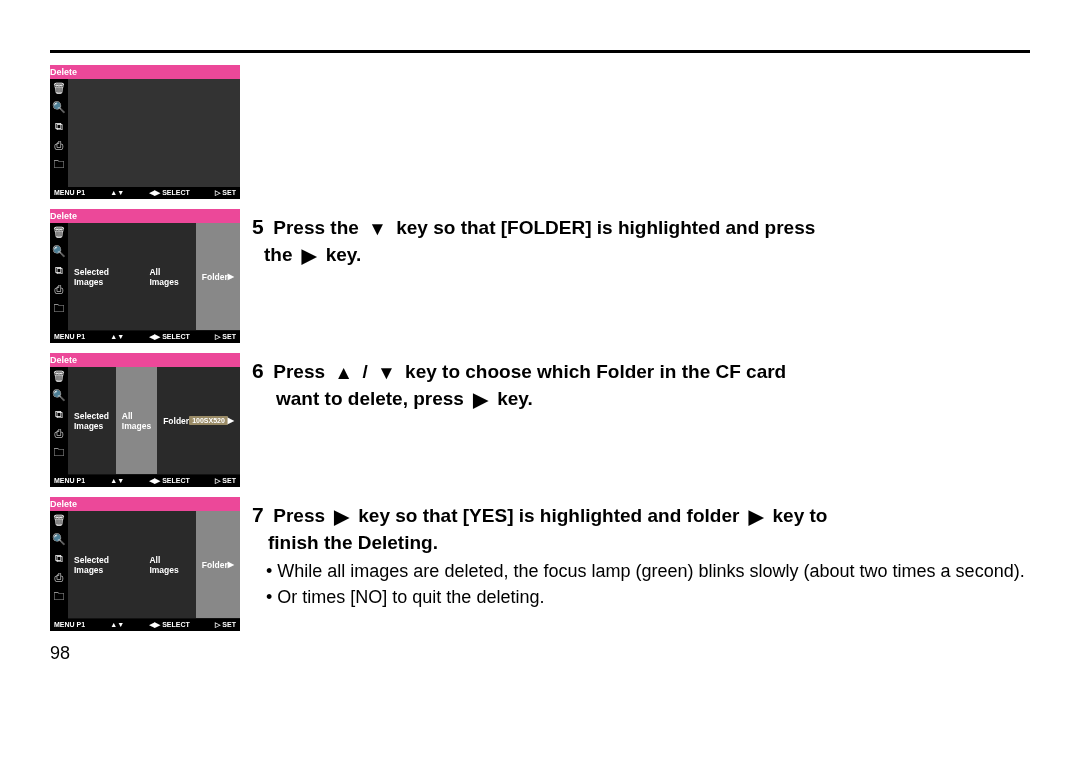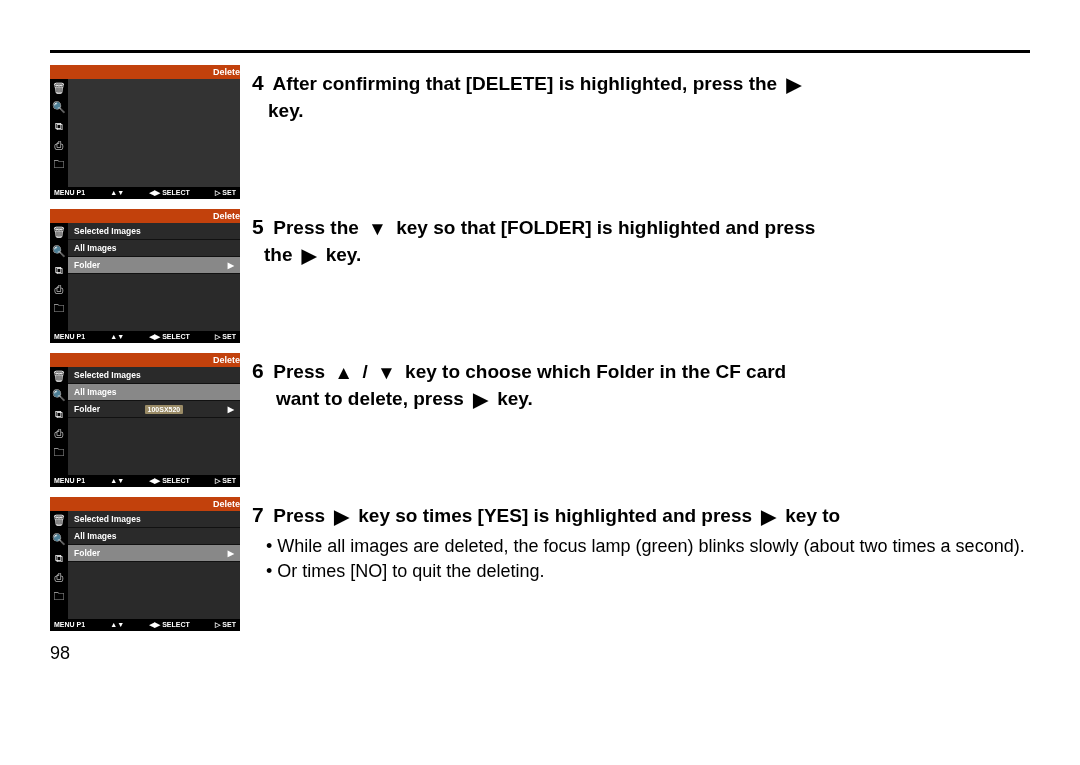--- a/index.html
+++ b/index.html
@@ -11,25 +11,25 @@
   .instr b{font-weight:800}
   .num{font-weight:800;font-size:21px;display:inline-block;width:16px}
   .tri{display:inline-block;vertical-align:-1px;margin:0 4px}
   .bullets{margin:4px 0 0 14px;padding:0;list-style:none;font-size:18px;font-weight:400}
   .bullets li{margin:1px 0}
   .bullets li::before{content:"• ";}
   .pn{font-size:18px;margin-top:16px}
 
   
   .lcd{width:190px;height:130px;background:#fff;box-sizing:border-box}
-  .titlebar{background:#c2410c;color:#fff;font-size:9px;font-weight:700;text-align:right;padding:2px 0}
+  .titlebar{background:#ec4899;color:#fff;font-size:9px;font-weight:700;text-align:left;padding:2px 0}
   .body{display:flex;height:108px;background:#2a2a2a}
   .icons{width:18px;background:#000;display:flex;flex-direction:column;justify-content:flex-start}
   .icons span{display:block;width:18px;height:18px;border-bottom:1px solid #000;color:#fff;font-size:11px;text-align:center;line-height:18px}
-  .menuarea{flex:1;display:flex;flex-direction:column}
+  .menuarea{flex:1;display:flex;}
   .mrow{font-size:8.5px;color:#fff;font-weight:700;padding:3px 6px;display:flex;justify-content:space-between;align-items:center;border-bottom:1px solid #111}
   .mrow.hi{background:#888}
   .mrow .badge{background:#9a8b66;color:#fff;font-size:7px;padding:1px 3px;border-radius:1px}
   .statbar{background:#000;color:#fff;font-size:7px;font-weight:700;display:flex;justify-content:space-between;padding:2px 4px}
   .trimini{font-size:8px}
 </style>
 </head>
 <body>
 
 <div class="page">
@@ -52,26 +52,20 @@
           </div>
         </div>
         <div class="statbar">
           <span>MENU P1</span>
           <span>▲▼</span>
           <span>◀▶  SELECT</span>
           <span>▷ SET</span>
         </div>
       </div>
     </div>
-    <div class="instr">
-      <b><span class="num">4</span>
-      <span>After confirming that [DELETE] is highlighted, press the</span>
-      <span class="tri">▶</span><br>
-      <span style="margin-left:16px">key.</span></b>
-    </div>
   </div>
 
   <div class="row">
     <div class="screenshot">
       <div class="lcd">
         <div class="titlebar">Delete</div>
         <div class="body">
           <div class="icons">
             <span>🗑</span>
             <span>🔍</span>
@@ -191,24 +185,24 @@
           <span>▲▼</span>
           <span>◀▶  SELECT</span>
           <span>▷ SET</span>
         </div>
       </div>
     </div>
     <div class="instr">
       <b><span class="num">7</span>
       <span>Press</span>
       <span class="tri">▶</span>
-      <span>key so times [YES] is highlighted and press</span>
+      <span>key so that [YES] is highlighted and folder</span>
       <span class="tri">▶</span>
       <span>key to</span><br>
-      </b>
+      <span style="margin-left:16px">finish the Deleting.</span></b>
       <ul class="bullets">
         <li>While all images are deleted, the focus lamp (green) blinks slowly (about two times a second).</li>
         <li>Or times [NO] to quit the deleting.</li>
       </ul>
     </div>
   </div>
 
   <div class="pn">98</div>
 </div>
 

